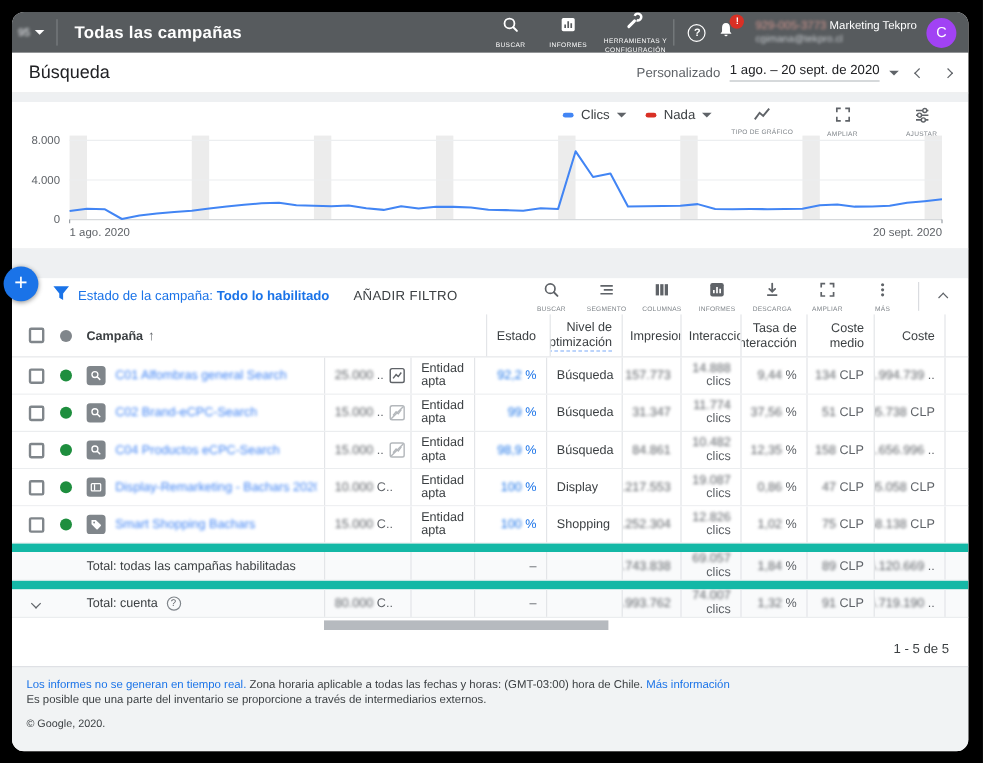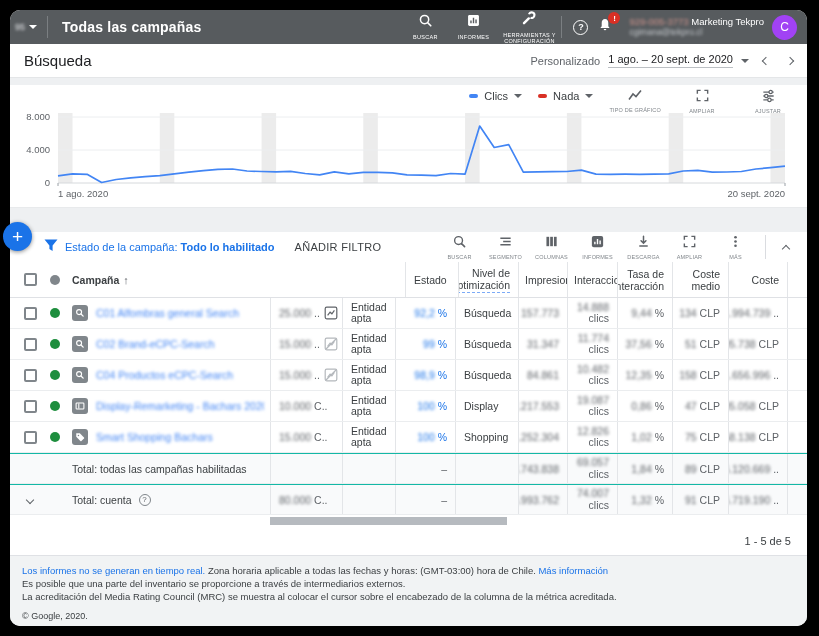--- a/index.html
+++ b/index.html
@@ -102,21 +102,21 @@
   .type-icon { width:16px; height:16px; border-radius:3px; background:#80868b; display:inline-flex; align-items:center; justify-content:center; margin:0 8px 0 0; flex:0 0 auto; }
   .type-icon svg { width:12px; height:12px; }
   .cname { color:#4285f4; white-space:nowrap; overflow:hidden; cursor:pointer; text-decoration:none; }
   .num { color:#5f6368; white-space:nowrap; }
   .c-bud { padding:0 4px 0 8px; justify-content:space-between; }
   .bidic { width:14px; height:14px; flex:0 0 auto; }
   .est-txt { line-height:11.5px; color:#3c4043; width:40px; }
   .opt { color:#1a73e8; white-space:nowrap; }
   .two { display:flex; flex-direction:column; align-items:flex-end; line-height:11.5px; width:100%; }
   .unit { color:#5f6368; }
-  .trow.total { background:#f9fafb; border-top:1px solid #14b8a6; }
+  .trow.total { background:#f9fafb; border-top:7px solid #14b8a6; }
   .tlabel { color:#3c4043; white-space:nowrap; overflow:hidden; }
   .help-s { width:12px; height:12px; border:1px solid #80868b; border-radius:50%; font-size:8px; color:#5f6368; display:inline-flex; align-items:center; justify-content:center; margin-left:7px; flex:0 0 auto; cursor:pointer; }
   .dashv { color:#5f6368; }
 
   .scroll-row { height:12px; position:relative; background:#fff; flex:0 0 auto; }
   .scroll-thumb { position:absolute; left:260px; top:2px; width:237px; height:8px; background:#b6babf; cursor:pointer; }
   .pag-row { height:28px; display:flex; align-items:center; justify-content:flex-end; padding-right:16px; font-size:11px; color:#3c4043; background:#fff; flex:0 0 auto; }
 
   
   .footer { flex:1; background:#f1f3f4; border-top:1px solid #dfe1e5; padding:8px 12px 0; font-size:9.5px; color:#3c4043; line-height:13px; }
@@ -663,21 +663,20 @@
     <span>1 - 5 de 5</span>
   </div>
 
   <div class="footer">
     <div>
       <span class="flink">Los informes no se generan en tiempo real.</span>
       <span>Zona horaria aplicable a todas las fechas y horas: (GMT-03:00) hora de Chile.</span>
       <span class="flink">Más información</span>
     </div>
     <div>Es posible que una parte del inventario se proporcione a través de intermediarios externos.</div>
-    <div>La acreditación del Media Rating Council (MRC) se muestra al colocar el cursor sobre el encabezado de la columna de la métrica acreditada.</div>
     <div class="copy">© Google, 2020.</div>
   </div>
 
 </div>
 
 <div class="fab">
     <span>+</span>
   </div>
 
 </body></html>

